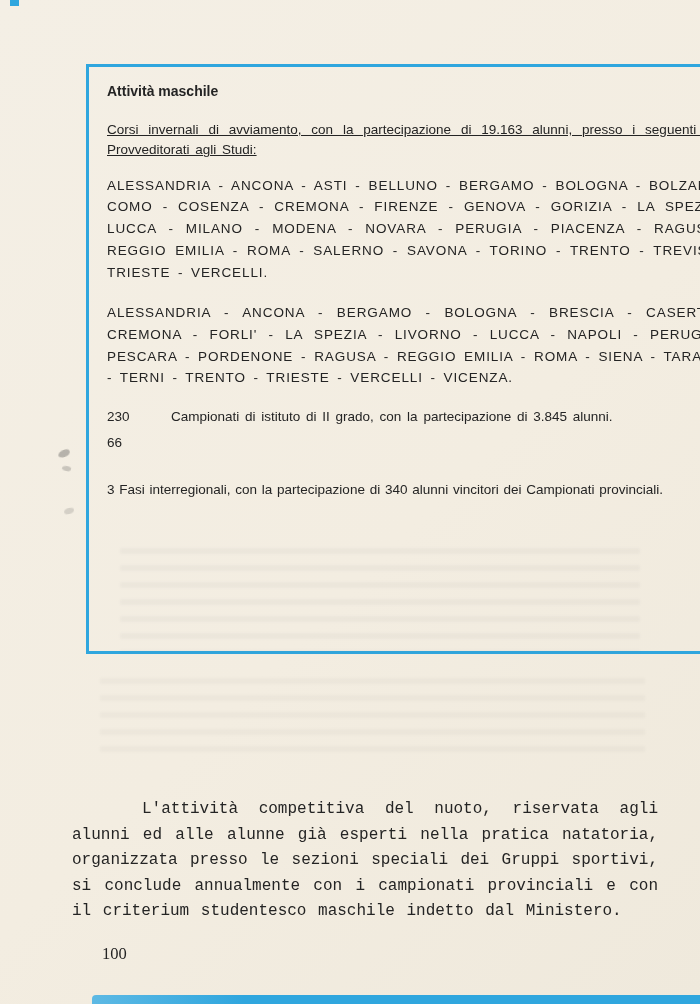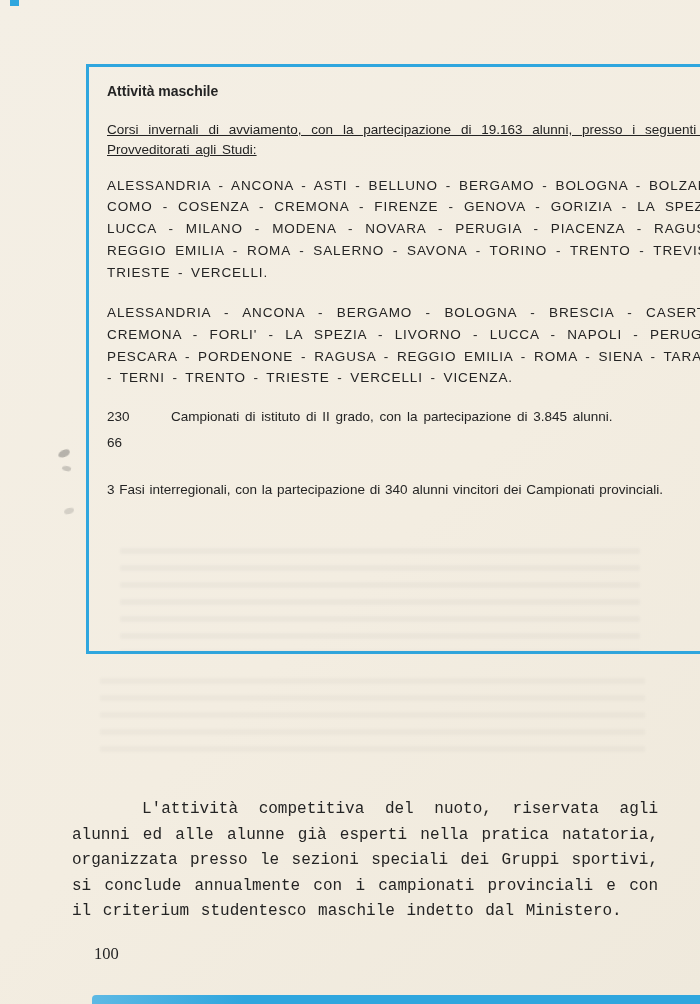--- a/index.html
+++ b/index.html
@@ -117,21 +117,21 @@
     word-spacing: 2px;
     margin-top: 35px;
   }
   .body-text p {
     margin: 0;
     text-indent: 70px;
   }
 
   .page-number {
     position: absolute;
-    left: 94px;
+    left: 102px;
     top: 944px;
     font-family: "Liberation Serif", serif;
     font-size: 16.5px;
   }
 
   
   .edge-bottom {
     position: absolute;
     left: 92px;
     right: 0;

